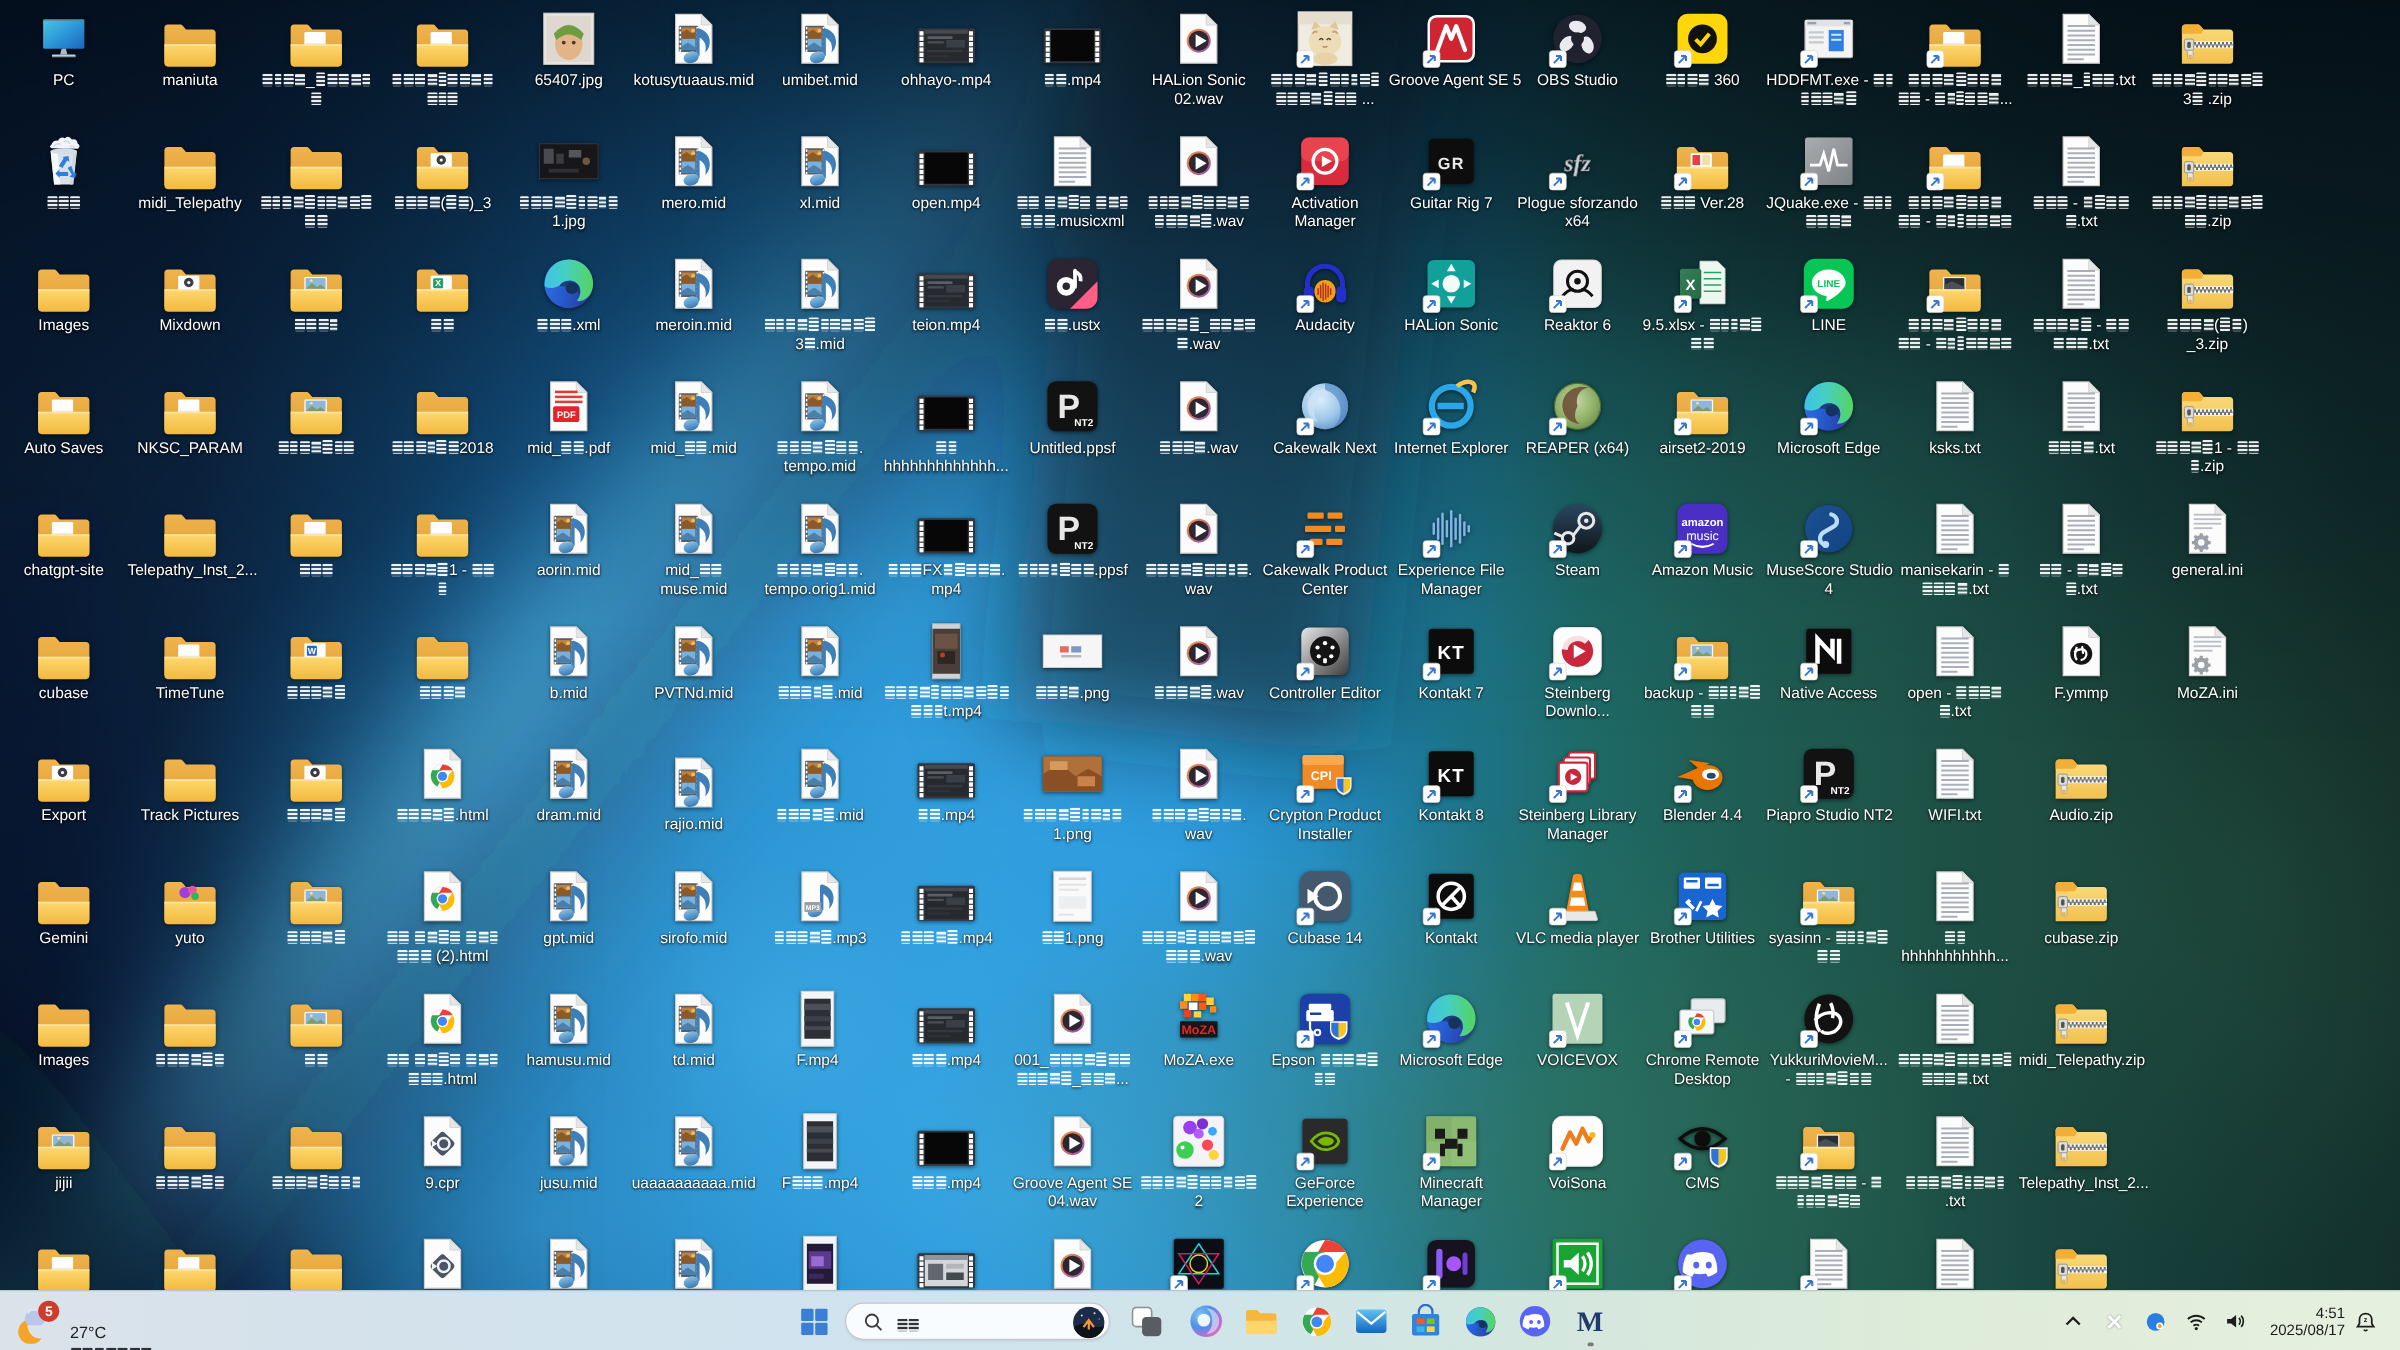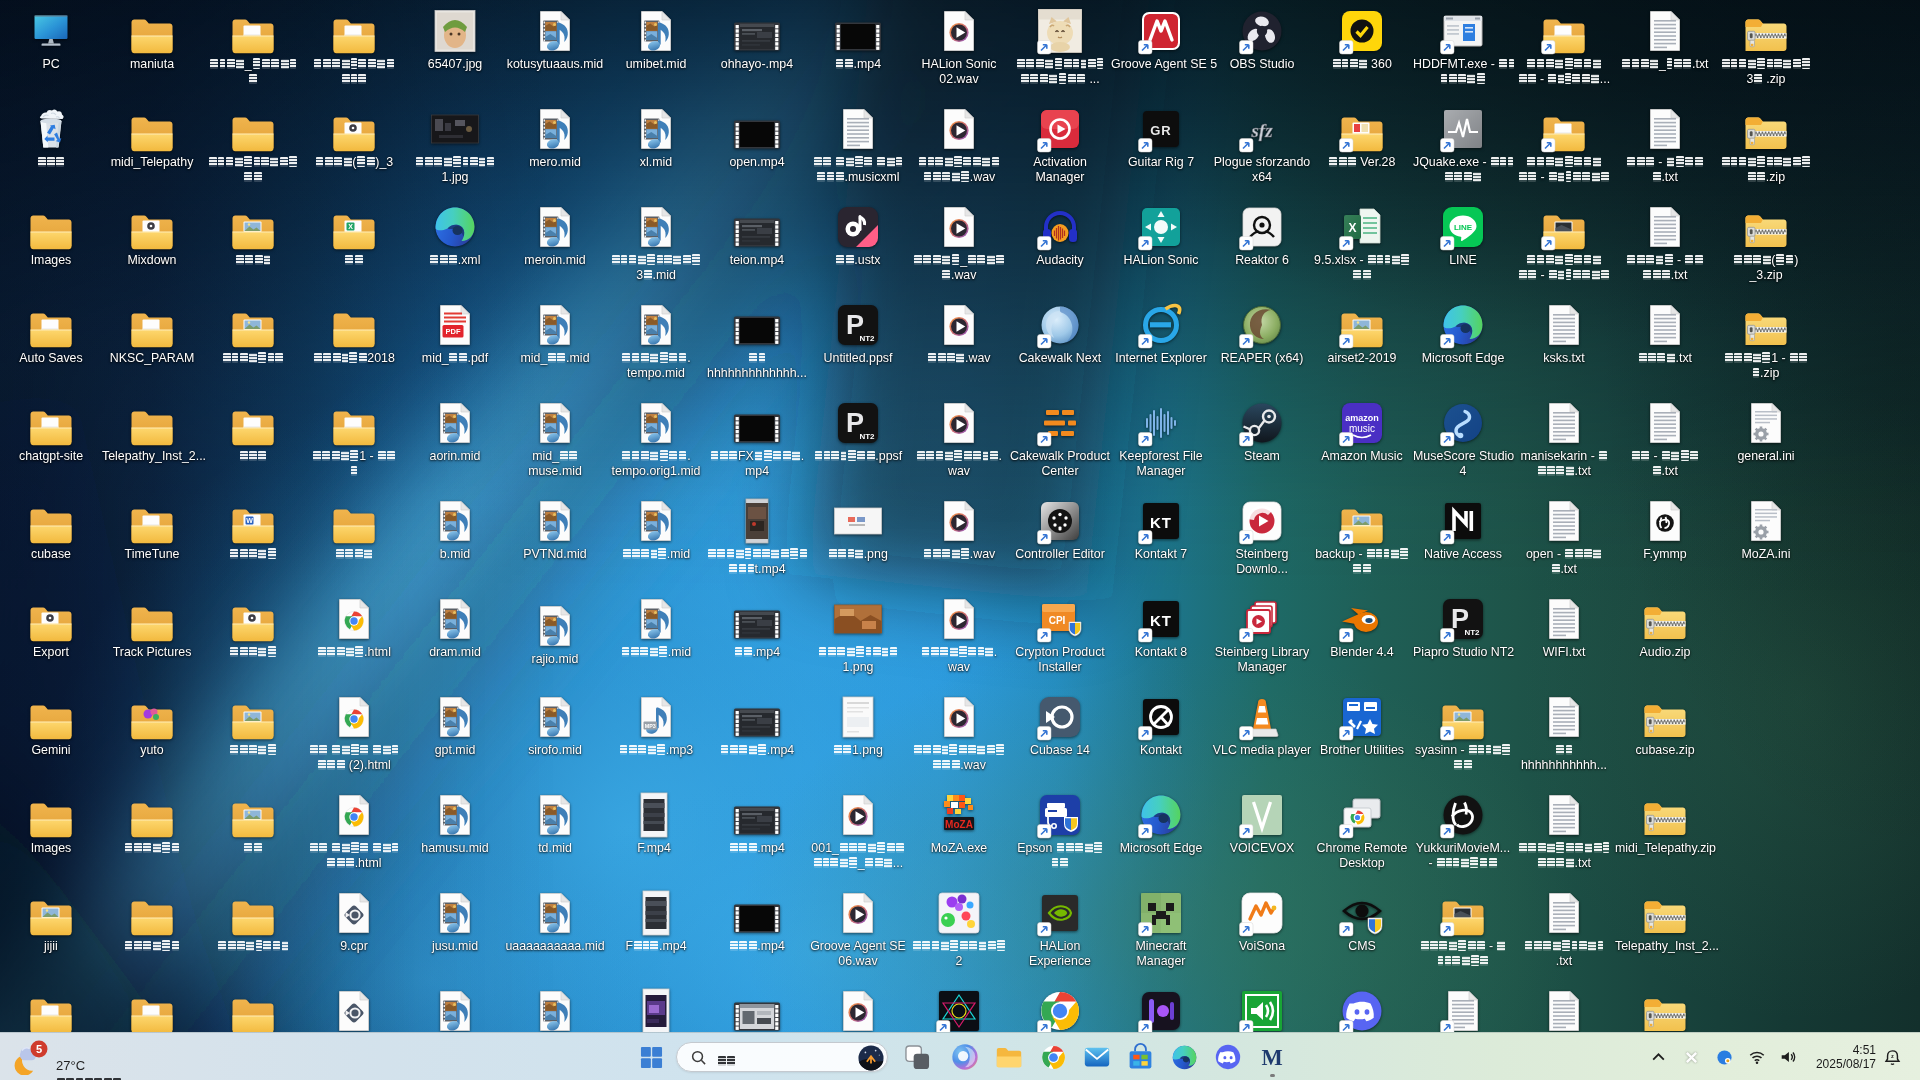--- a/index.html
+++ b/index.html
@@ -1806,21 +1806,21 @@
       <div class="ln">001_<i class="j"></i><i class="j"></i><i class="j"></i><i class="j"></i><i class="j"></i><i class="j"></i><i class="j"></i></div>
       <div class="ln"><i class="j"></i><i class="j n"></i><i class="j"></i><i class="j"></i><i class="j"></i>_<i class="j"></i><i class="j"></i><i class="j"></i>...</div>
     </div>
   </div>
 <div class="it" style="left:808px;top:889px">
     <svg class="ic" viewBox="0 0 48 48">
       <use href="#wav"></use>
     </svg>
     <div class="lb">
       <div class="ln">Groove Agent SE</div>
-      <div class="ln">06.wav</div>
+      <div class="ln">04.wav</div>
     </div>
   </div>
 <div class="it" style="left:808px;top:987px">
     <svg class="ic" viewBox="0 0 48 48">
       <use href="#wav"></use>
     </svg>
   </div>
 <div class="it" style="left:909px;top:7px">
     <svg class="ic" viewBox="0 0 48 48">
       <use href="#wav"></use>
@@ -1999,21 +1999,21 @@
       <div class="ln">Epson <i class="j"></i><i class="j"></i><i class="j"></i><i class="j"></i><i class="j"></i></div>
       <div class="ln"><i class="j n"></i><i class="j"></i></div>
     </div>
   </div>
 <div class="it" style="left:1010px;top:889px">
     <svg class="ic" viewBox="0 0 48 48">
       <use href="#gfe"></use>
       <use href="#arrow"></use>
     </svg>
     <div class="lb">
-      <div class="ln">HALion</div>
+      <div class="ln">GeForce</div>
       <div class="ln">Experience</div>
     </div>
   </div>
 <div class="it" style="left:1010px;top:987px">
     <svg class="ic" viewBox="0 0 48 48">
       <use href="#chrome"></use>
       <use href="#arrow"></use>
     </svg>
   </div>
 <div class="it" style="left:1111px;top:7px">
@@ -2051,21 +2051,21 @@
     <div class="lb">
       <div class="ln">Internet Explorer</div>
     </div>
   </div>
 <div class="it" style="left:1111px;top:399px">
     <svg class="ic" viewBox="0 0 48 48">
       <use href="#kfm"></use>
       <use href="#arrow"></use>
     </svg>
     <div class="lb">
-      <div class="ln">Keepforest File</div>
+      <div class="ln">Experience File</div>
       <div class="ln">Manager</div>
     </div>
   </div>
 <div class="it" style="left:1111px;top:497px">
     <svg class="ic" viewBox="0 0 48 48">
       <use href="#kt"></use>
       <use href="#arrow"></use>
     </svg>
     <div class="lb">
       <div class="ln">Kontakt 7</div>

